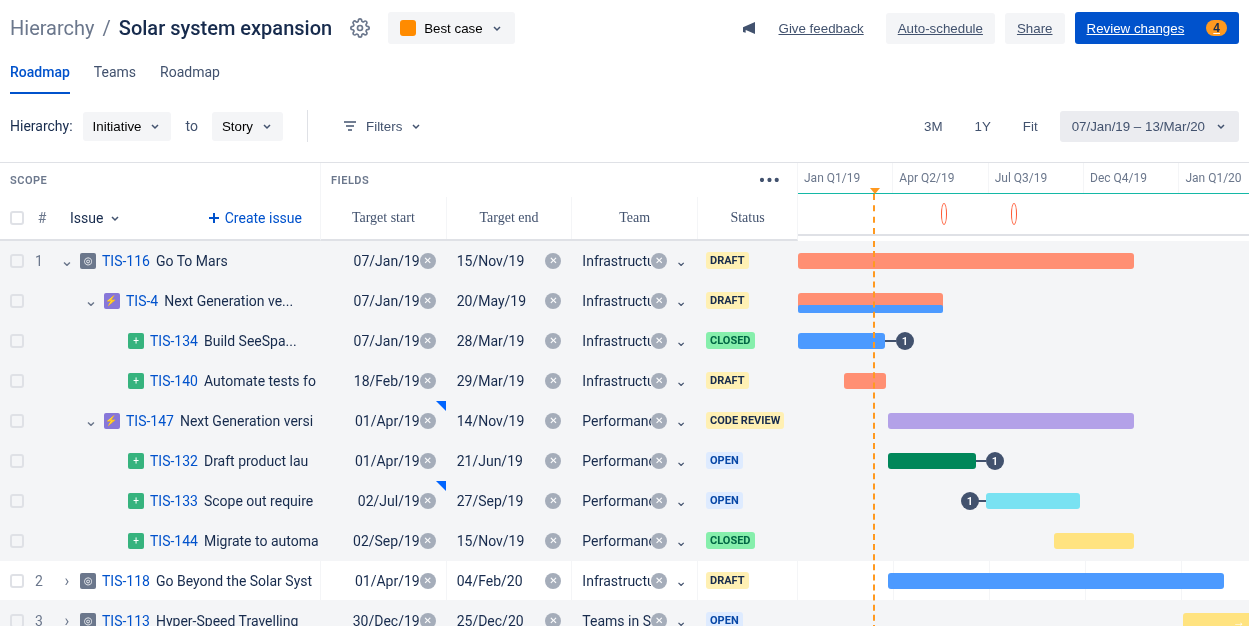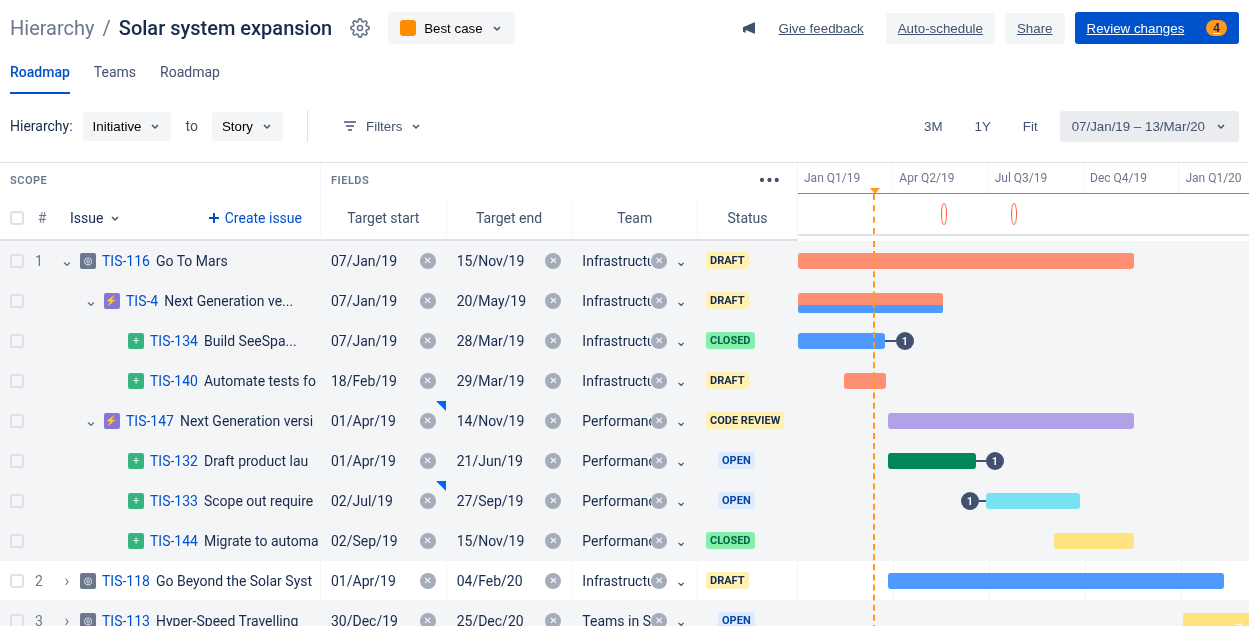--- a/index.html
+++ b/index.html
@@ -45,21 +45,21 @@
     .fields-col .section-label { border-left: 1px solid #F4F5F7; border-right: 1px solid #F4F5F7; display: flex; justify-content: space-between; align-items: center; padding: 7px 16px 6px 10px; }
     .dots { color: #42526E; cursor: pointer; font-size: 18px; letter-spacing: 1px; }
     
     .col-headers { display: flex; height: 44px; align-items: center; border-bottom: 2px solid #DFE1E6; }
     .scope-col .col-headers { padding-left: 10px; gap: 4px; }
     .chk { width: 14px; height: 14px; border: 2px solid #DFE1E6; border-radius: 3px; cursor: pointer; }
     .hash { width: 28px; text-align: center; color: #6B778C; }
     .issue-hdr { display: flex; align-items: center; gap: 6px; cursor: pointer; padding-left: 10px; }
     .create-link { color: #0052CC; display: flex; align-items: center; gap: 4px; cursor: pointer; margin-left: auto; margin-right: 18px; }
     .fields-col .col-headers { border-left: 1px solid #F4F5F7; border-right: 1px solid #F4F5F7; }
-    .field-hdr { flex: 1; text-align: right; color: #42526E; border-left: 1px solid #F4F5F7; height: 100%; display: flex; align-items: center; justify-content: center; }
+    .field-hdr { flex: 1; text-align: right; color: #42526E; border-left: 1px solid #F4F5F7; height: 100%; display: flex; align-items: center; justify-content: center; font-family: Liberation Serif, serif; }
     .field-hdr:first-child { border-left: none; }
     .field-hdr.status { flex: 0 0 100px; }
     
     
     .timeline-header { display: flex; height: 31px; border-bottom: 1px solid #14b8a6; }
     .month-cell { flex: 1; font-size: 12px; color: #6B778C; padding: 8px 6px 0; border-left: 1px solid #F4F5F7; white-space: nowrap; overflow: hidden; }
     .month-cell:first-child { border-left: none; }
     .timeline-status-row { display: flex; height: 42px; align-items: center; position: relative; }
     .status-dot { width: 12px; height: 12px; border-radius: 50%; margin: 0 auto; }
     .status-dot.green { background: #36B37E; }
@@ -75,32 +75,32 @@
     .expand { color: #6B778C; cursor: pointer; width: 14px; text-align: center; }
     .issue-type { width: 16px; height: 16px; border-radius: 2px; display: flex; align-items: center; justify-content: center; color: #fff; font-size: 10px; flex-shrink: 0; }
     .it-initiative { background: #6B778C; }
     .it-epic { background: #8777D9; }
     .it-story { background: #36B37E; }
     .issue-key { color: #0052CC; cursor: pointer; white-space: nowrap; }
     .issue-title { color: #172B4D; white-space: nowrap; overflow: hidden; }
     
     .fields-cell { width: 478px; display: flex; border-left: 1px solid #F4F5F7; border-right: 1px solid #F4F5F7; height: 100%; }
     .field { flex: 1; display: flex; align-items: center; justify-content: space-between; padding: 0 10px; border-left: 1px solid #F4F5F7; position: relative; overflow: hidden; }
-    .field:first-child { border-left: none; }
+    .field:first-child { border-left: none; justify-content: flex-end; }
     .field.status-f { flex: 0 0 100px; justify-content: flex-start; padding: 0 8px; }
     .field-val { color: #172B4D; white-space: nowrap; overflow: hidden; }
     .clear-x { width: 16px; height: 16px; background: #A5ADBA; border-radius: 50%; color: #fff; display: flex; align-items: center; justify-content: center; font-size: 10px; cursor: pointer; flex-shrink: 0; }
     .field .chev { color: #42526E; cursor: pointer; flex-shrink: 0; padding-left: 4px; }
     .tri { position: absolute; top: 0; right: 0; width: 0; height: 0; border-left: 10px solid transparent; border-top: 10px solid #0065FF; }
     
     .status-lbl { font-size: 11px; font-weight: 700; padding: 2px 4px; border-radius: 3px; }
     .st-draft { background: #FFF0B3; color: #172B4D; }
     .st-closed { background: #86efac; color: #006644; }
     .st-codereview { background: #FFF0B3; color: #172B4D; }
-    .st-open { background: #DEEBFF; color: #0747A6; margin-left: 12px; }
+    .st-open { background: #DEEBFF; color: #0747A6; }
     .today-line { position: absolute; top: 0; bottom: 0; left: 75px; width: 0; border-left: 2px dashed #FF991F; z-index: 1; }
     .today-marker { position: absolute; top: -6px; left: -5px; width: 0; height: 0; border-left: 5px solid transparent; border-right: 5px solid transparent; border-top: 6px solid #FF991F; }
     .bar { position: absolute; height: 16px; border-radius: 3px; top: 12px; }
     .bar.thin { height: 8px; top: 24px; border-radius: 2px; }
     .dep-dot { position: absolute; width: 18px; height: 18px; background: #42526E; color: #fff; border-radius: 50%; display: flex; align-items: center; justify-content: center; font-size: 11px; font-weight: 600; top: 11px; }
     .dep-line { position: absolute; height: 2px; background: #42526E; top: 19px; }
     .arrow-r { position: absolute; right: 4px; top: 14px; color: #fff; font-size: 12px; }
     
     .scope-body, .fields-body { display: flex; flex-direction: column; }
     .gantt-body { flex: 1; position: relative; }

